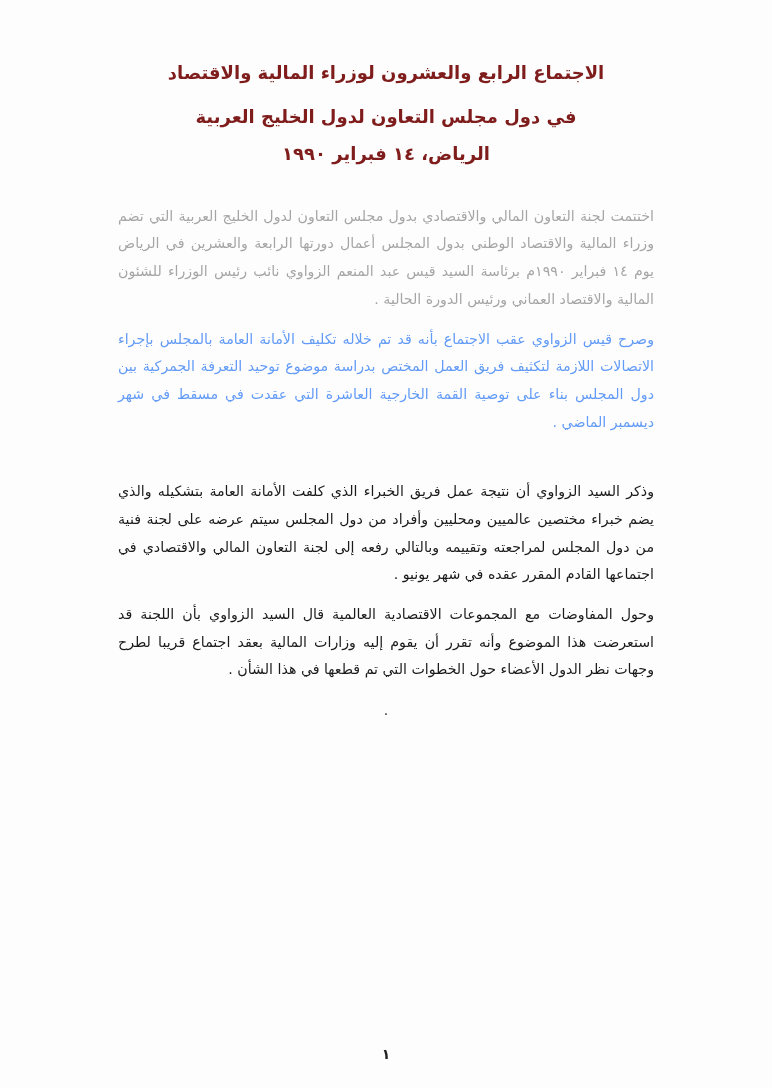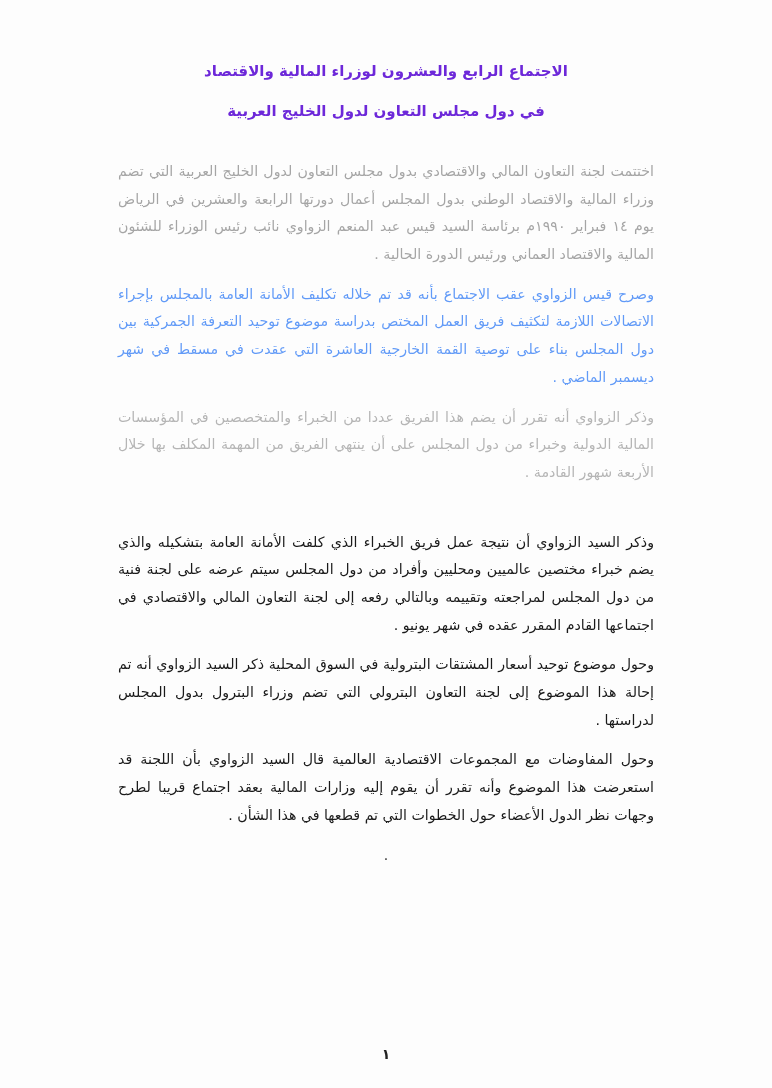--- a/index.html
+++ b/index.html
@@ -26,26 +26,26 @@
     top: 62px;
     left: 118px;
     right: 118px;
     bottom: 30px;
   }
   .title-block {
     text-align: center;
     direction: rtl;
   }
   .title-line {
-    font-size: 15px;
+    font-size: 18px;
     font-weight: bold;
     letter-spacing: 0px;
     line-height: 1.2;
     margin-bottom: 22px;
-    color: #6d28d9;
+    color: #7f1d1d;
   }
   .title-line.second {
     margin-bottom: 16px;
   }
   .title-line.third {
     margin-bottom: 0;
   }
   .body-block {
     direction: rtl;
     text-align: justify;
@@ -96,31 +96,30 @@
 </style>
 </head>
 <body>
 
 <div class="page">
   <div class="content">
 
     <div class="title-block">
       <div class="title-line first">الاجتماع الرابع والعشرون لوزراء المالية والاقتصاد</div>
       <div class="title-line second">في دول مجلس التعاون لدول الخليج العربية</div>
+      <div class="title-line third">الرياض، ١٤ فبراير ١٩٩٠</div>
     </div>
 
     <div class="body-block">
       <p class="para faded">اختتمت لجنة التعاون المالي والاقتصادي بدول مجلس التعاون لدول الخليج العربية التي تضم وزراء المالية والاقتصاد الوطني بدول المجلس أعمال دورتها الرابعة والعشرين في الرياض يوم ١٤ فبراير ١٩٩٠م برئاسة السيد قيس عبد المنعم الزواوي نائب رئيس الوزراء للشئون المالية والاقتصاد العماني ورئيس الدورة الحالية .</p>
       <p class="para faded-2">وصرح قيس الزواوي عقب الاجتماع بأنه قد تم خلاله تكليف الأمانة العامة بالمجلس بإجراء الاتصالات اللازمة لتكثيف فريق العمل المختص بدراسة موضوع توحيد التعرفة الجمركية بين دول المجلس بناء على توصية القمة الخارجية العاشرة التي عقدت في مسقط في شهر ديسمبر الماضي .</p>
-      <p class="para faded-3">وذكر الزواوي أنه تقرر أن يضم هذا الفريق عددا من الخبراء والمتخصصين في المؤسسات المالية الدولية وخبراء من دول المجلس على أن ينتهي الفريق من المهمة المكلف بها خلال الأربعة شهور القادمة .</p>
 
       <div class="gap-after-faded"></div>
 
       <p class="para">وذكر السيد الزواوي أن نتيجة عمل فريق الخبراء الذي كلفت الأمانة العامة بتشكيله والذي يضم خبراء مختصين عالميين ومحليين وأفراد من دول المجلس سيتم عرضه على لجنة فنية من دول المجلس لمراجعته وتقييمه وبالتالي رفعه إلى لجنة التعاون المالي والاقتصادي في اجتماعها القادم المقرر عقده في شهر يونيو .</p>
-      <p class="para">وحول موضوع توحيد أسعار المشتقات البترولية في السوق المحلية ذكر السيد الزواوي أنه تم إحالة هذا الموضوع إلى لجنة التعاون البترولي التي تضم وزراء البترول بدول المجلس لدراستها .</p>
       <p class="para">وحول المفاوضات مع المجموعات الاقتصادية العالمية قال السيد الزواوي بأن اللجنة قد استعرضت هذا الموضوع وأنه تقرر أن يقوم إليه وزارات المالية بعقد اجتماع قريبا لطرح وجهات نظر الدول الأعضاء حول الخطوات التي تم قطعها في هذا الشأن .</p>
 
       <p class="lone-dot">.</p>
     </div>
   </div>
 
   <div class="page-number">١</div>
 </div>
 
 </body></html>

